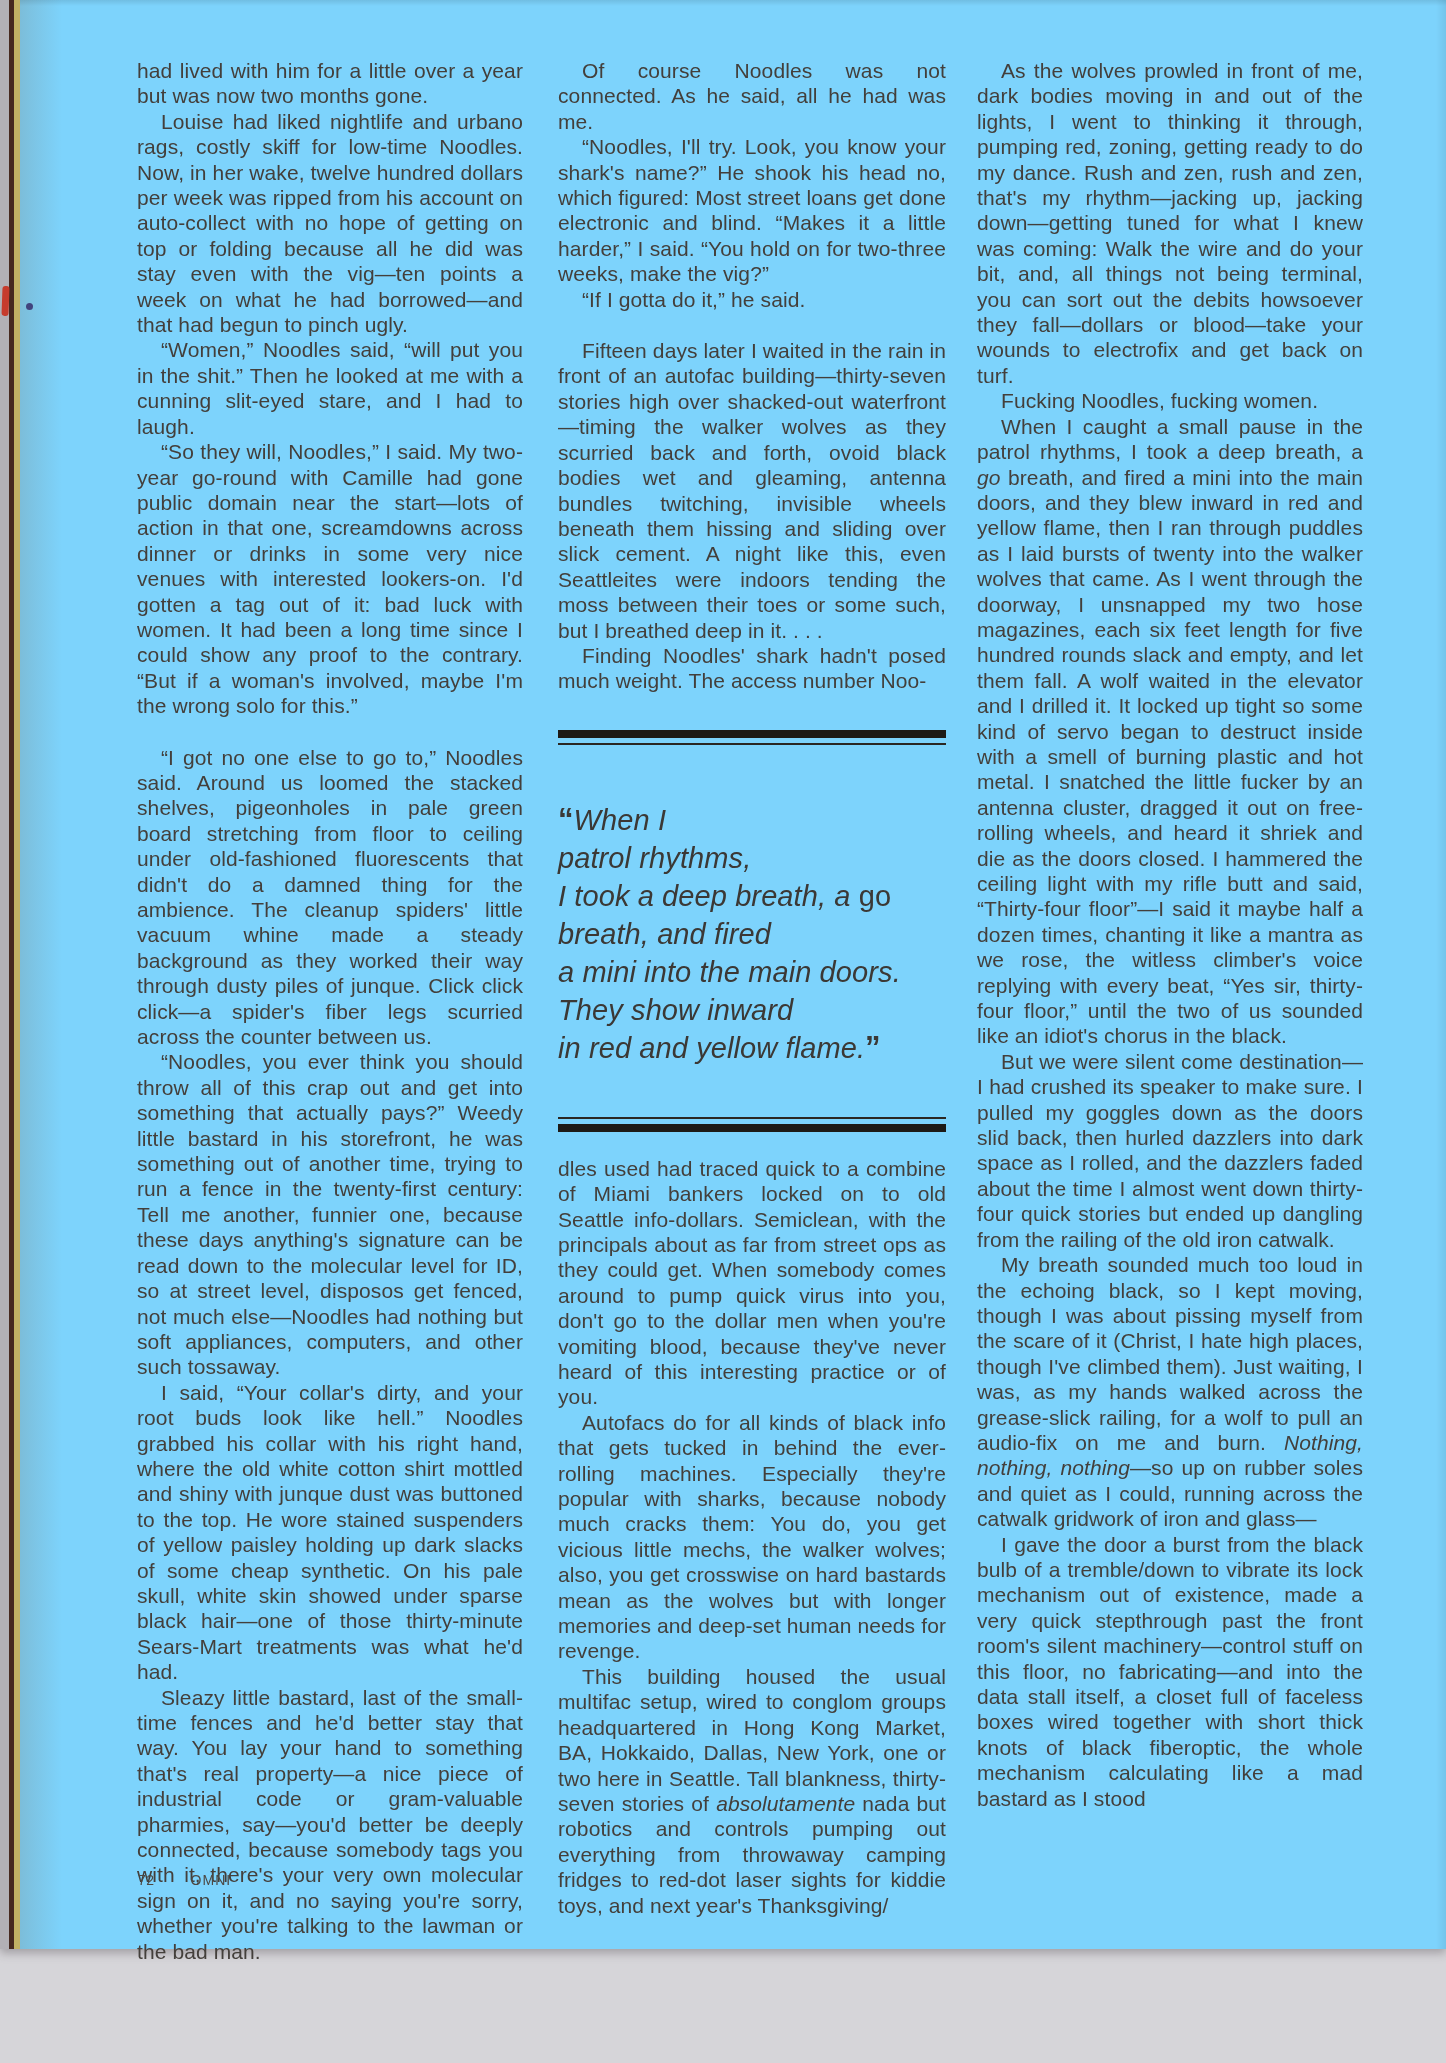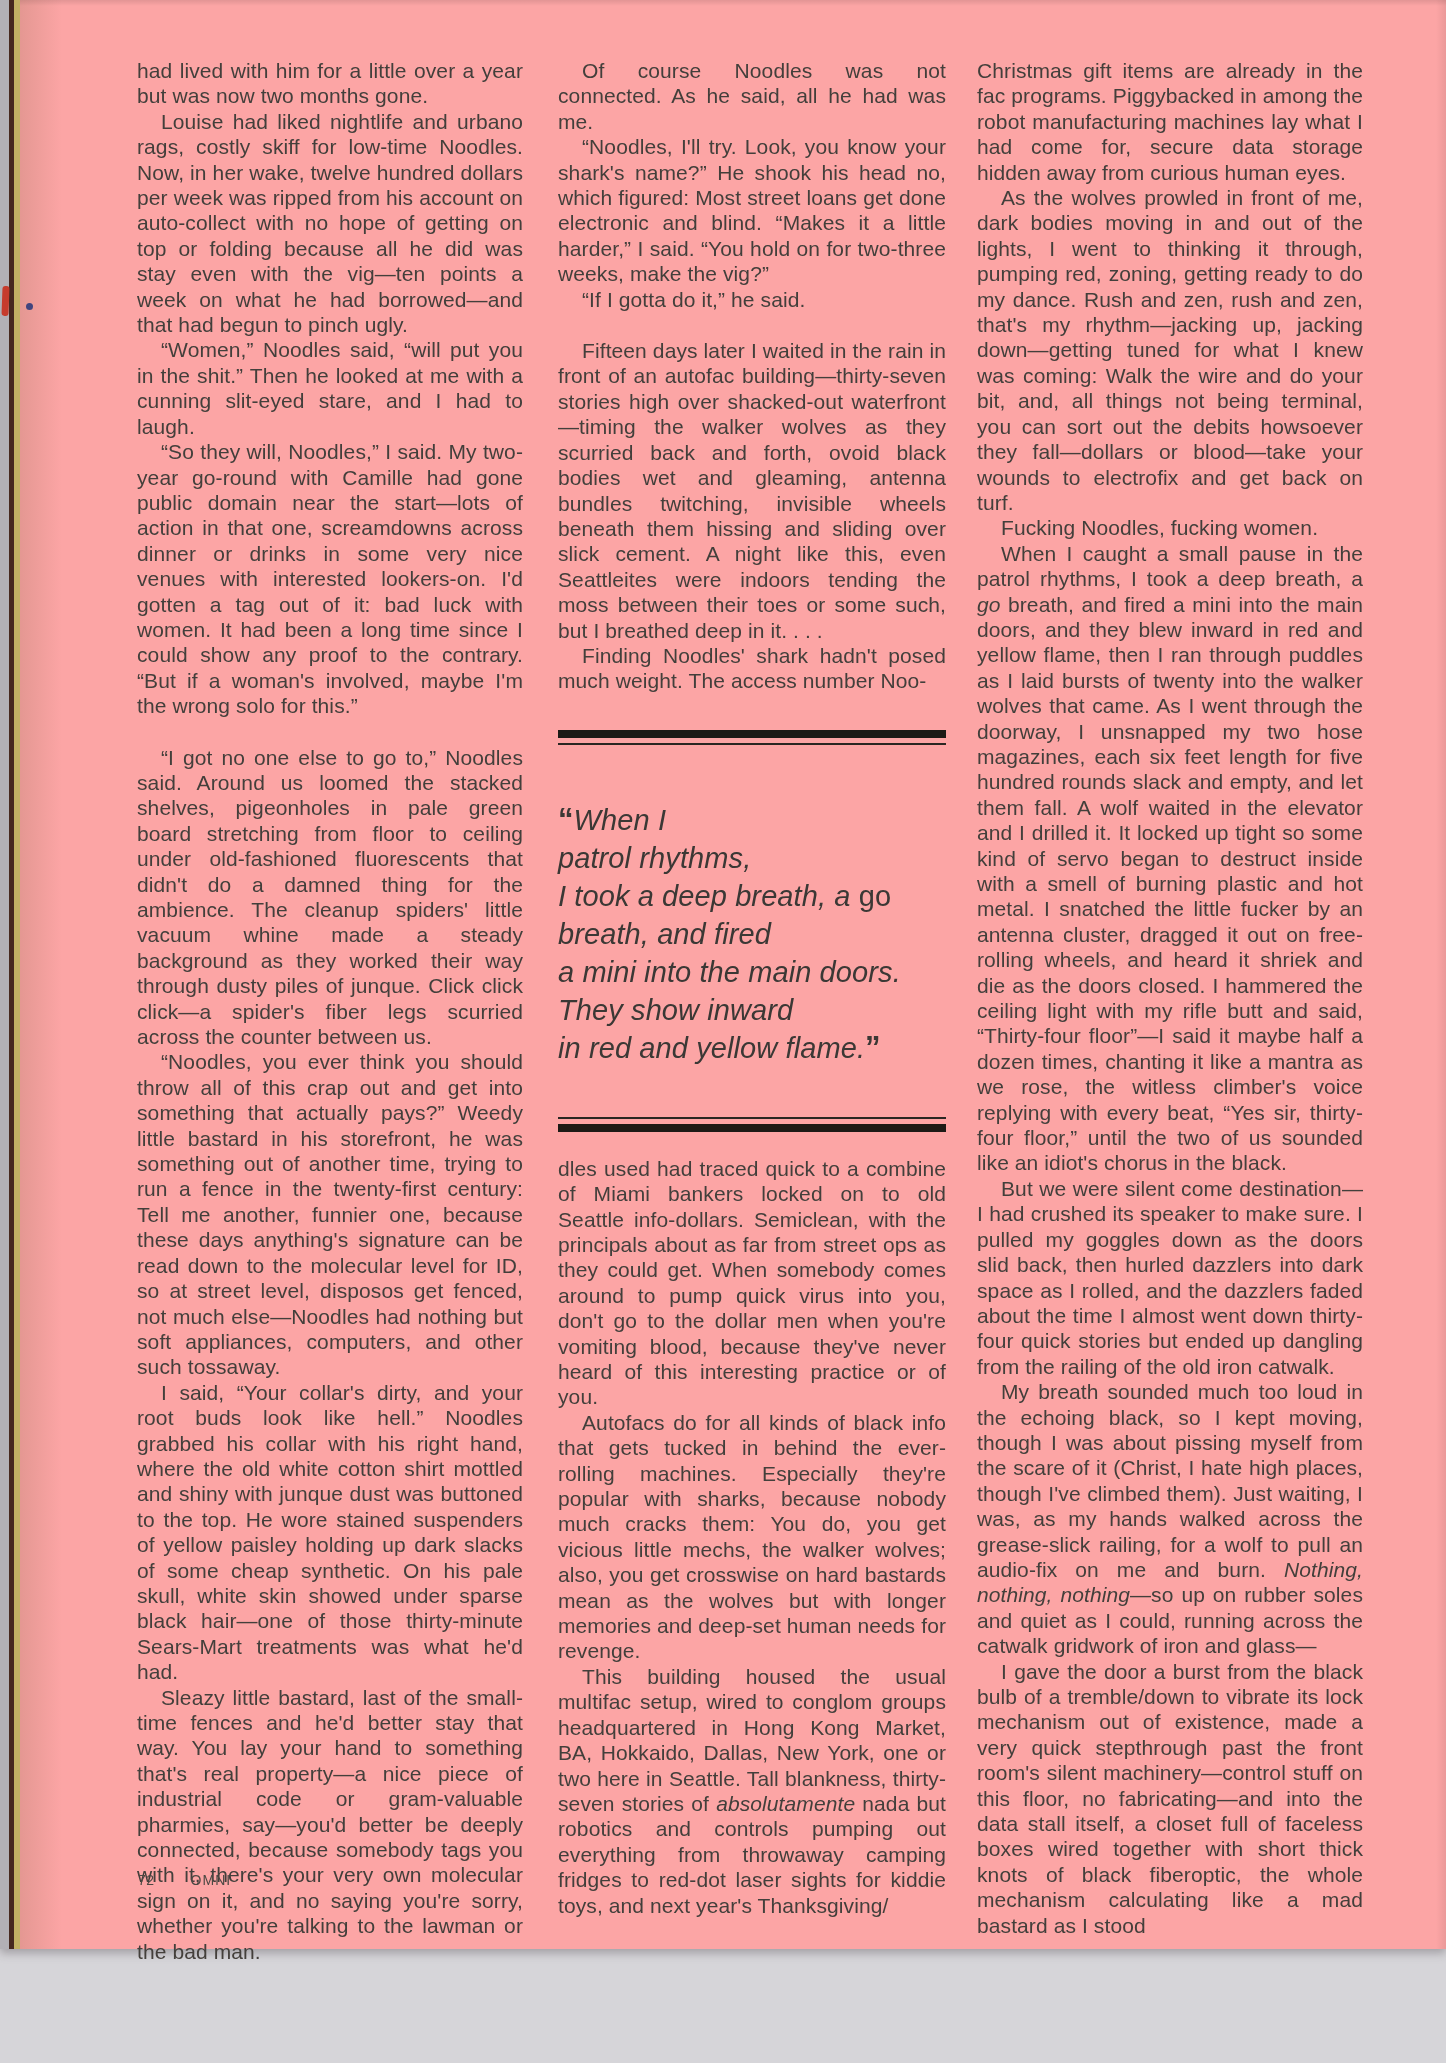--- a/index.html
+++ b/index.html
@@ -6,21 +6,21 @@
   body{
     width:1446px;height:2063px;
     background:#d6d5d9;
     position:relative;
     font-family:"Liberation Sans",sans-serif;
     overflow:hidden;
   }
   .page{
     position:absolute;left:0;top:0;
     width:1446px;height:1949px;
-    background:#fca5a5;
+    background:#7dd3fc;
     box-shadow:0 4px 9px rgba(60,55,60,0.35);
   }
   .top-edge{position:absolute;left:0;top:0;width:1446px;height:6px;
     background:linear-gradient(180deg,rgba(0,0,0,0.10),rgba(0,0,0,0));}
   .right-edge{position:absolute;right:0;top:0;width:10px;height:1949px;
     background:linear-gradient(270deg,rgba(0,0,0,0.07),rgba(0,0,0,0));}
   
   .edge-gray{position:absolute;left:0;top:0;width:9px;height:1949px;background:#b2b0b5;}
   .edge-dark{position:absolute;left:9px;top:0;width:5px;height:1949px;background:#46291f;}
   .edge-gilt{position:absolute;left:14px;top:0;width:6px;height:1949px;background:#c2b164;}
@@ -122,21 +122,20 @@
       </div>
     </div>
     <div class="mid-bottom">
         <p class=""><span>dles used had traced quick to a combine of Miami bankers locked on to old Seattle info-dollars. Semiclean, with the principals about as far from street ops as they could get. When somebody comes around to pump quick virus into you, don't go to the dollar men when you're vomiting blood, because they've never heard of this interesting practice or of you.</span></p>
         <p class="indent"><span>Autofacs do for all kinds of black info that gets tucked in behind the ever-rolling machines. Especially they're popular with sharks, because nobody much cracks them: You do, you get vicious little mechs, the walker wolves; also, you get crosswise on hard bastards mean as the wolves but with longer memories and deep-set human needs for revenge.</span></p>
         <p class="indent"><span>This building housed the usual multifac setup, wired to conglom groups headquartered in Hong Kong Market, BA, Hokkaido, Dallas, New York, one or two here in Seattle. Tall blankness, thirty-seven stories of </span><span class="ital">absolutamente</span><span> nada but robotics and controls pumping out everything from throwaway camping fridges to red-dot laser sights for kiddie toys, and next year's Thanksgiving/</span></p>
       </div>
   </div>
 
   <div class="col col-right">
-      <p class=""><span>Christmas gift items are already in the fac programs. Piggybacked in among the robot manufacturing machines lay what I had come for, secure data storage hidden away from curious human eyes.</span></p>
       <p class="indent"><span>As the wolves prowled in front of me, dark bodies moving in and out of the lights, I went to thinking it through, pumping red, zoning, getting ready to do my dance. Rush and zen, rush and zen, that's my rhythm—jacking up, jacking down—getting tuned for what I knew was coming: Walk the wire and do your bit, and, all things not being terminal, you can sort out the debits howsoever they fall—dollars or blood—take your wounds to electrofix and get back on turf.</span></p>
       <p class="indent"><span>Fucking Noodles, fucking women.</span></p>
       <p class="indent"><span>When I caught a small pause in the patrol rhythms, I took a deep breath, a </span><span class="ital">go</span><span> breath, and fired a mini into the main doors, and they blew inward in red and yellow flame, then I ran through puddles as I laid bursts of twenty into the walker wolves that came. As I went through the doorway, I unsnapped my two hose magazines, each six feet length for five hundred rounds slack and empty, and let them fall. A wolf waited in the elevator and I drilled it. It locked up tight so some kind of servo began to destruct inside with a smell of burning plastic and hot metal. I snatched the little fucker by an antenna cluster, dragged it out on free-rolling wheels, and heard it shriek and die as the doors closed. I hammered the ceiling light with my rifle butt and said, “Thirty-four floor”—I said it maybe half a dozen times, chanting it like a mantra as we rose, the witless climber's voice replying with every beat, “Yes sir, thirty-four floor,” until the two of us sounded like an idiot's chorus in the black.</span></p>
       <p class="indent"><span>But we were silent come destination—I had crushed its speaker to make sure. I pulled my goggles down as the doors slid back, then hurled dazzlers into dark space as I rolled, and the dazzlers faded about the time I almost went down thirty-four quick stories but ended up dangling from the railing of the old iron catwalk.</span></p>
       <p class="indent"><span>My breath sounded much too loud in the echoing black, so I kept moving, though I was about pissing myself from the scare of it (Christ, I hate high places, though I've climbed them). Just waiting, I was, as my hands walked across the grease-slick railing, for a wolf to pull an audio-fix on me and burn. </span><span class="ital">Nothing, nothing, nothing</span><span>—so up on rubber soles and quiet as I could, running across the catwalk gridwork of iron and glass—</span></p>
       <p class="indent"><span>I gave the door a burst from the black bulb of a tremble/down to vibrate its lock mechanism out of existence, made a very quick stepthrough past the front room's silent machinery—control stuff on this floor, no fabricating—and into the data stall itself, a closet full of faceless boxes wired together with short thick knots of black fiberoptic, the whole mechanism calculating like a mad bastard as I stood</span></p>
     </div>
 
   <div class="footer">
     <span>72</span><span class="mag">OMNI</span>

